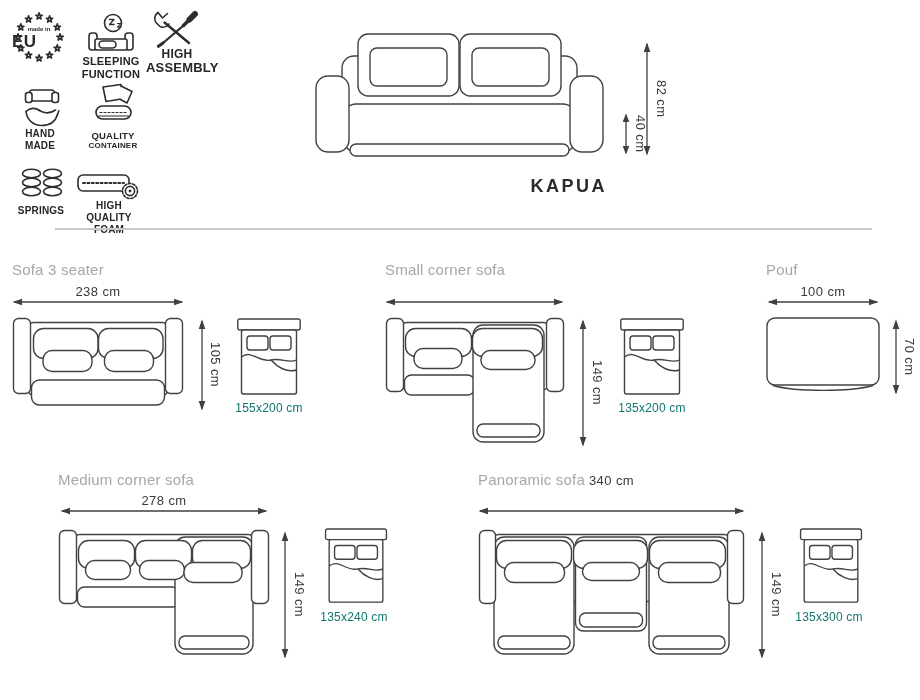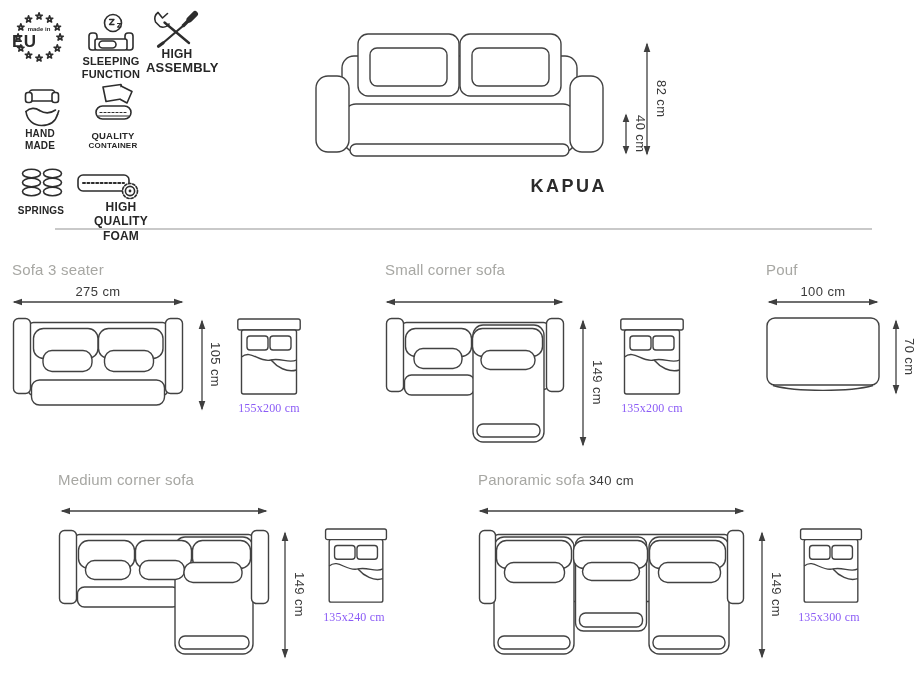--- a/index.html
+++ b/index.html
@@ -7,21 +7,21 @@
           font-family:"Liberation Sans",sans-serif;color:#2b2b2b;}
   .abs{position:absolute;}
   svg{display:block;}
   .lineart rect,.lineart path,.lineart circle,.lineart ellipse{stroke:#424242;stroke-width:1.4;fill:#ffffff;}
   .lineart path.nofill{fill:none;}
   .icon g{stroke:#2d2d2d;stroke-width:1.6;fill:none;stroke-linecap:round;stroke-linejoin:round;}
   .icon .wfill{fill:#ffffff;}
   .title{font-size:15px;color:#a7a7a3;letter-spacing:.2px;white-space:nowrap;}
   .dim{font-size:13px;color:#3a3a3a;letter-spacing:.4px;text-align:center;white-space:nowrap;}
   .vdim{writing-mode:vertical-rl;font-size:13px;color:#3a3a3a;letter-spacing:.4px;text-align:center;width:15px;}
-  .bedsize{font-size:12px;color:#8b5cf6;letter-spacing:.2px;text-align:center;white-space:nowrap;font-family:Liberation Serif, serif;}
+  .bedsize{font-size:12px;color:#0f766e;letter-spacing:.2px;text-align:center;white-space:nowrap;}
   .kapua{font-size:18px;font-weight:bold;letter-spacing:2.5px;text-align:right;color:#2b2b2b;}
   .flabel{font-weight:bold;color:#262626;text-align:center;line-height:1.2;letter-spacing:.2px;}
   .flabel span{display:block;}
   .eu-small{font-size:6px;font-weight:bold;text-align:center;display:block;}
   .eu-big{font-size:17px;font-weight:bold;text-align:left;display:block;letter-spacing:.5px;}
   .divider{background:#c9c9c9;}
   .logo{font-size:28px;font-weight:bold;color:#1d1d1d;letter-spacing:-0.5px;}
   .logo .gray{color:#b5b5b5;}
   .arrow line{stroke:#3f3f3f;stroke-width:1.3;}
   .arrow polygon{fill:#3f3f3f;stroke:none;}
@@ -130,21 +130,21 @@
 
   <svg class="abs icon" style="left:77px;top:171px" width="64" height="30" viewBox="0 0 64 30">
     <g>
       <rect class="wfill" x="1" y="4" width="51" height="16" rx="5"></rect>
       <path d="M6,12 H47" stroke-dasharray="2,2.4" stroke-width="2"></path>
       <circle class="wfill" cx="53" cy="20" r="7.5" stroke-dasharray="2.4,1.8"></circle>
       <circle class="wfill" cx="53" cy="20" r="4.6"></circle>
       <circle cx="53" cy="20" r="1.4" fill="#2d2d2d" stroke="none"></circle>
     </g>
   </svg>
-  <div class="flabel abs" style="left:86px;top:200px;width:70px;font-size:12px">
+  <div class="flabel abs" style="left:74px;top:200px;width:70px;font-size:10px">
     <span>HIGH QUALITY</span>
     <span>FOAM</span>
   </div>
 
   <svg class="abs lineart" style="left:312px;top:32px" width="295" height="130" viewBox="0 0 295 130">
     <rect x="30" y="24" width="235" height="94" rx="12"></rect>
     <rect x="46" y="2" width="101" height="62" rx="10"></rect>
     <rect x="148" y="2" width="101" height="62" rx="10"></rect>
     <rect x="58" y="16" width="77" height="38" rx="7"></rect>
     <rect x="160" y="16" width="77" height="38" rx="7"></rect>
@@ -165,21 +165,21 @@
   <svg class="abs arrow" style="left:621px;top:113px" width="10" height="42">
     <line x1="5" y1="2" x2="5" y2="40"></line>
     <polygon points="5,0.5 1.7,9 8.3,9"></polygon>
     <polygon points="5,41.5 1.7,33 8.3,33"></polygon>
   </svg>
   <div class="vdim abs" style="left:633px;top:112px;height:44px">40 cm</div>
 
   <div class="divider abs" style="left:55px;top:228px;width:817px;height:2px"></div>
 
   <div class="title abs" style="left:12px;top:261px">Sofa 3 seater</div>
-  <div class="dim abs" style="left:12px;top:284px;width:172px">275 cm</div>
+  <div class="dim abs" style="left:12px;top:284px;width:172px">238 cm</div>
   <svg class="abs arrow" style="left:12px;top:297px" width="172" height="10">
     <line x1="2" y1="5" x2="170" y2="5"></line>
     <polygon points="0.5,5 10,1.7 10,8.3"></polygon>
     <polygon points="171.5,5 162,1.7 162,8.3"></polygon>
   </svg>
   <svg class="abs lineart" style="left:12px;top:317px" width="172" height="94" viewBox="0 0 172 94">
     <rect x="16.5" y="5.5" width="139" height="73" rx="5"></rect>
     <rect x="19.5" y="63" width="133" height="25" rx="8"></rect>
     <rect x="1.5" y="1.5" width="17" height="75" rx="5"></rect>
     <rect x="153.5" y="1.5" width="17" height="75" rx="5"></rect>
@@ -250,20 +250,21 @@
     <path class="nofill" d="M7,68.5 C30,75 84,75 107,68.5"></path>
   </svg>
   <svg class="abs arrow" style="left:891px;top:319px" width="10" height="76">
     <line x1="5" y1="2" x2="5" y2="74"></line>
     <polygon points="5,0.5 1.7,10 8.3,10"></polygon>
     <polygon points="5,75.5 1.7,66 8.3,66"></polygon>
   </svg>
   <div class="vdim abs" style="left:902px;top:319px;height:76px">70 cm</div>
 
   <div class="title abs" style="left:58px;top:471px">Medium corner sofa</div>
+  <div class="dim abs" style="left:60px;top:493px;width:208px">278 cm</div>
   <svg class="abs arrow" style="left:60px;top:506px" width="208" height="10">
     <line x1="2" y1="5" x2="206" y2="5"></line>
     <polygon points="0.5,5 10,1.7 10,8.3"></polygon>
     <polygon points="207.5,5 198,1.7 198,8.3"></polygon>
   </svg>
   <svg class="abs lineart" style="left:58px;top:529px" width="212" height="130" viewBox="0 0 212 130">
     <rect x="16.5" y="5.5" width="179" height="67" rx="5"></rect>
     <rect x="19.5" y="58" width="102" height="20" rx="7"></rect>
     <rect x="117" y="8" width="78" height="117" rx="10"></rect>
     <rect x="121" y="107" width="70" height="13" rx="6"></rect>

